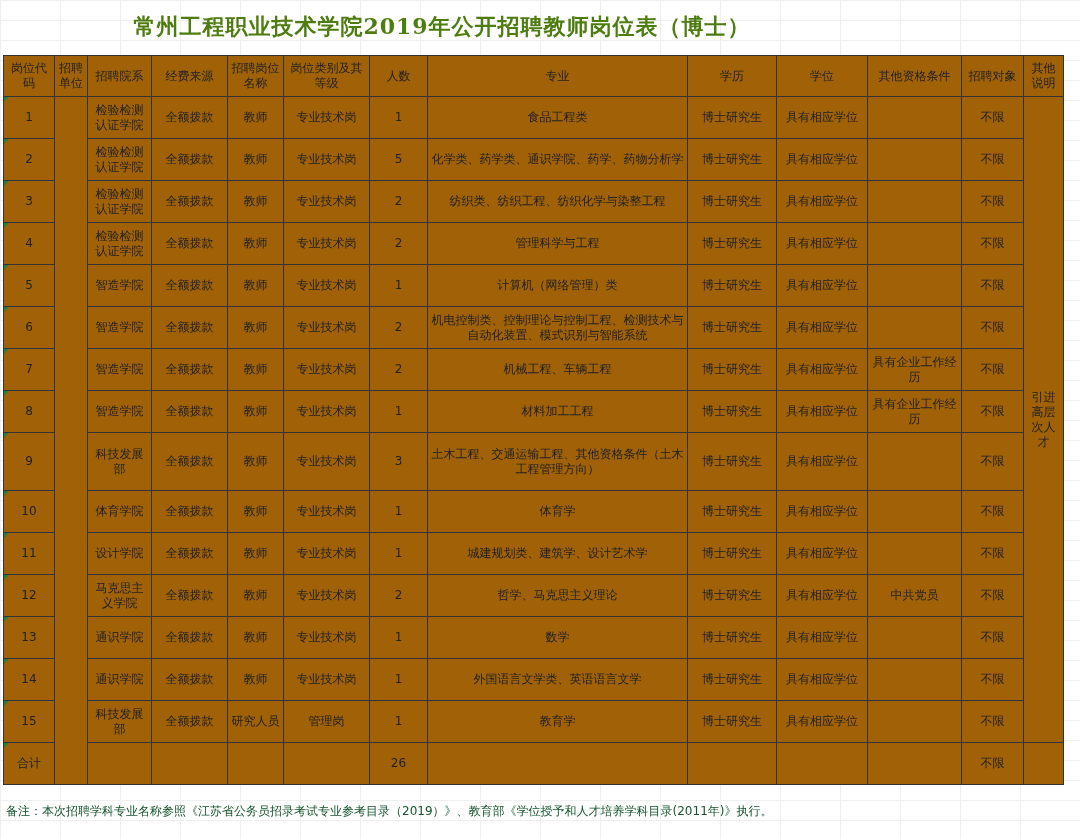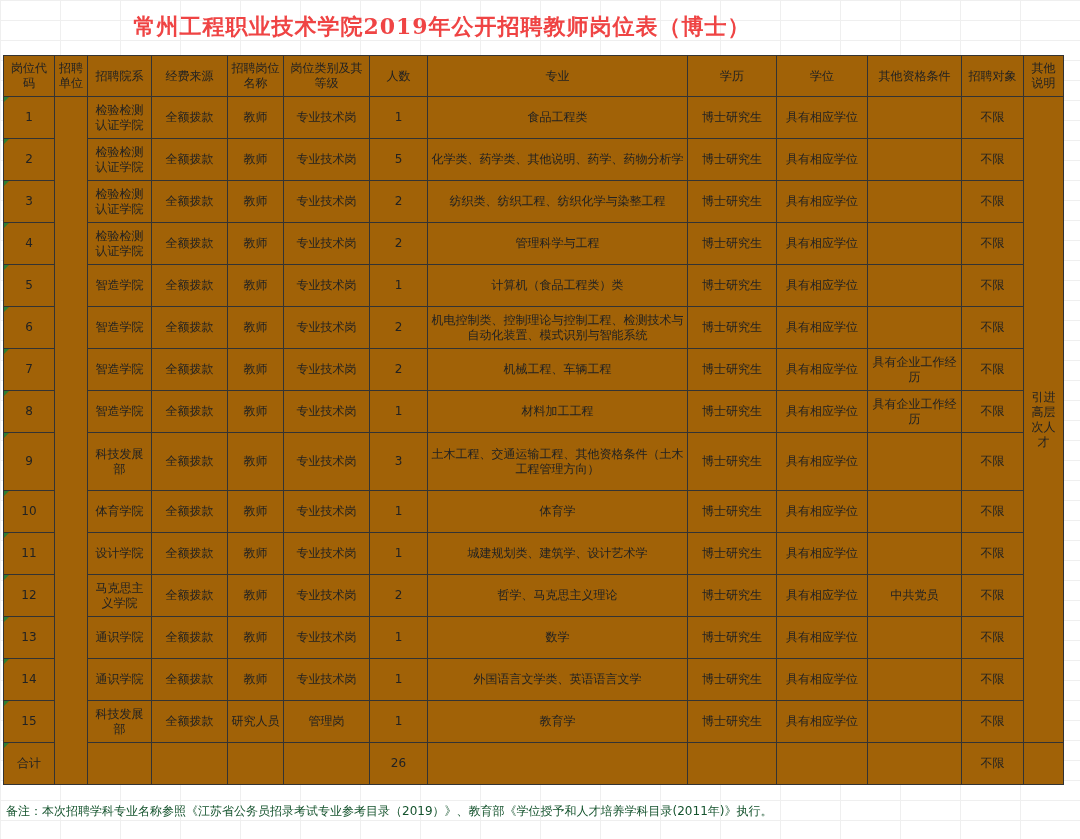--- a/index.html
+++ b/index.html
@@ -5,21 +5,21 @@
     html, body { margin: 0; padding: 0; background: #ffffff; }
     body { width: 1080px; height: 839px; position: relative; overflow: hidden;
            font-family: "DejaVu Sans", "Liberation Sans", sans-serif; color: #222; }
     .gridbg { position: absolute; left: 0; top: 0; width: 1080px; height: 839px;
       background-image:
         linear-gradient(to right, #e6e6e6 1px, transparent 1px),
         linear-gradient(to bottom, #e6e6e6 1px, transparent 1px);
       background-size: 60px 20px; opacity: 0.6; }
     .title { position: absolute; left: 0; top: 12px; width: 884px; text-align: center;
       font-family: "DejaVu Serif", "Liberation Serif", serif; font-size: 22px; font-weight: bold;
-      color: #ef4444; letter-spacing: 1px; }
+      color: #4d7c0f; letter-spacing: 1px; }
     table.main { position: absolute; left: 3px; top: 55px; border-collapse: collapse;
       table-layout: fixed; background: #a16207; }
     table.main td { border: 1.5px solid #333; text-align: center; vertical-align: middle;
       font-size: 12px; line-height: 15px; padding: 0 3px; color: #222; overflow: hidden; }
     table.main tr.hdr td { height: 40px; font-size: 12px; }
     table.main tr.r td { height: 41px; }
     table.main tr.r.tall td { height: 57px; }
     .mark { position: relative; }
     .mark::before { content: ""; position: absolute; left: 0; top: 0; width: 0; height: 0;
       border-top: 5px solid #2e7d32; border-right: 5px solid transparent; }
@@ -80,21 +80,21 @@
         <td>不限</td>
         <td rowspan="15" style="padding: 0px 6px; vertical-align: middle;">引进高层次人才</td>
       </tr>
       <tr class="r">
         <td class="mark">2</td>
         <td>检验检测认证学院</td>
         <td>全额拨款</td>
         <td>教师</td>
         <td>专业技术岗</td>
         <td>5</td>
-        <td>化学类、药学类、其他说明、药学、药物分析学</td>
+        <td>化学类、药学类、通识学院、药学、药物分析学</td>
         <td>博士研究生</td>
         <td>具有相应学位</td>
         <td class="left"></td>
         <td>不限</td>
       </tr>
       <tr class="r">
         <td class="mark">3</td>
         <td>检验检测认证学院</td>
         <td>全额拨款</td>
         <td>教师</td>
@@ -119,21 +119,21 @@
         <td class="left"></td>
         <td>不限</td>
       </tr>
       <tr class="r">
         <td class="mark">5</td>
         <td>智造学院</td>
         <td>全额拨款</td>
         <td>教师</td>
         <td>专业技术岗</td>
         <td>1</td>
-        <td>计算机（食品工程类）类</td>
+        <td>计算机（网络管理）类</td>
         <td>博士研究生</td>
         <td>具有相应学位</td>
         <td class="left"></td>
         <td>不限</td>
       </tr>
       <tr class="r">
         <td class="mark">6</td>
         <td>智造学院</td>
         <td>全额拨款</td>
         <td>教师</td>

